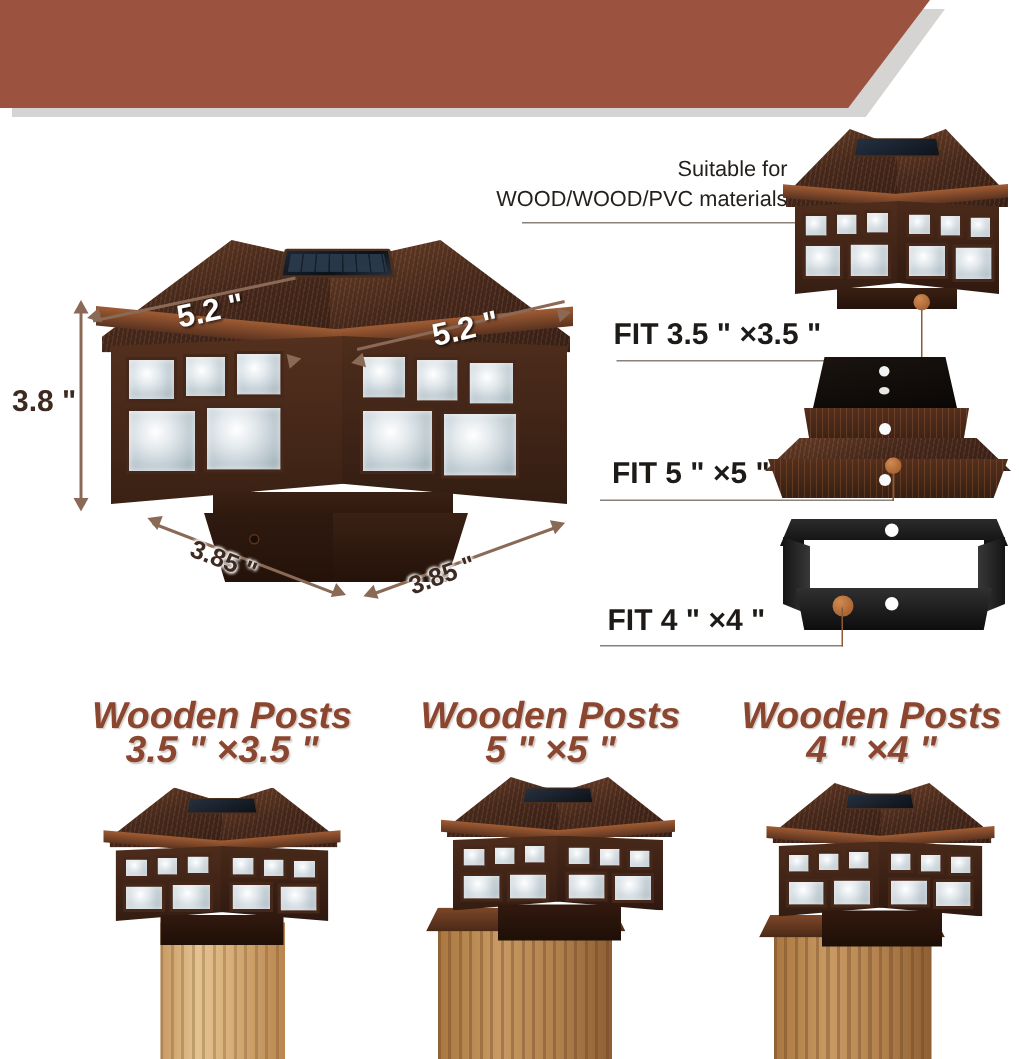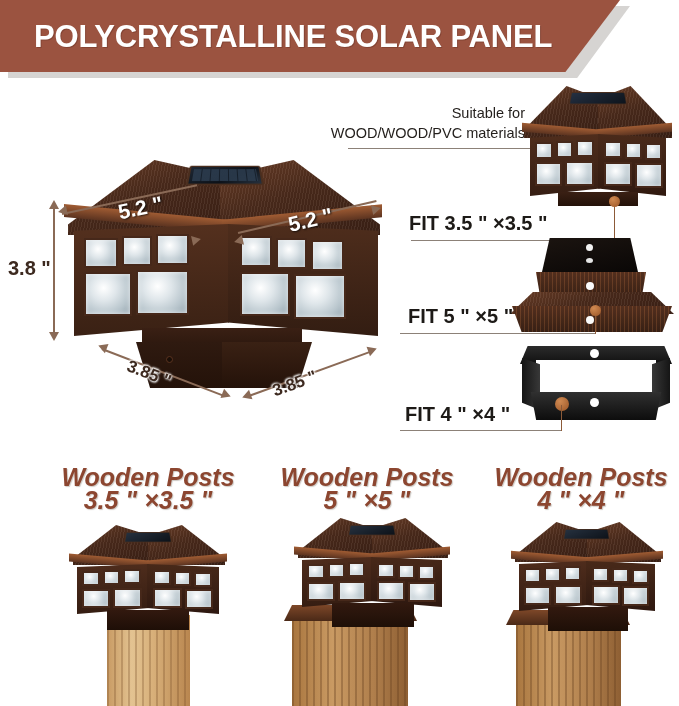--- a/index.html
+++ b/index.html
@@ -206,21 +206,20 @@
     position:absolute;
     background: linear-gradient(180deg,#7d4728,#4a2917);
   }
 </style>
 </head>
 <body>
 
 <div id="header-banner">
   <div class="banner-shadow"></div>
   <div class="banner-fill"></div>
-  <div class="banner-title">POLYCRYSTALLINE SOLAR PANEL</div>
 </div>
 
 <div class="art" id="main-product">
   <div class="art bronze-top mp-roof-l"></div>
   <div class="art bronze-top mp-roof-r"></div>
   <div class="mp-solar"></div>
   <div class="mp-eave-l"></div>
   <div class="mp-eave-r"></div>
 
   <div class="mp-body-l">

